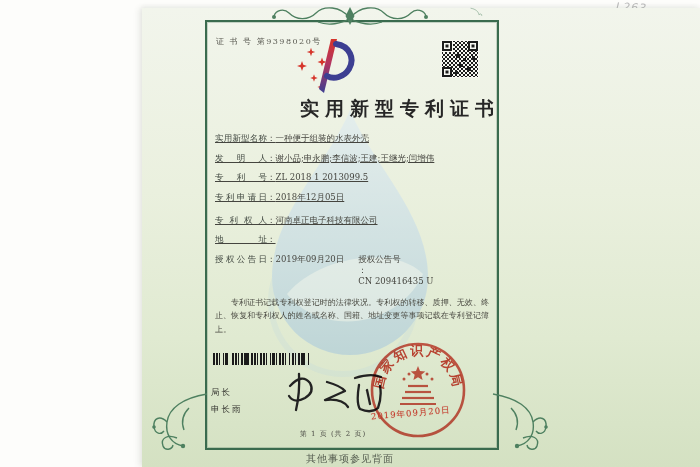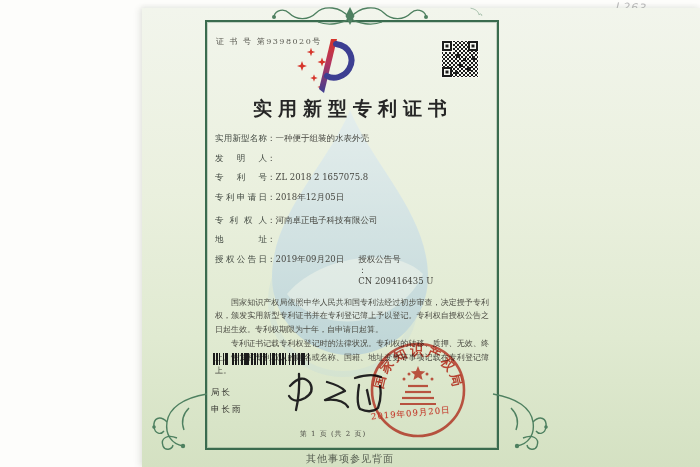--- a/index.html
+++ b/index.html
@@ -30,24 +30,24 @@
   .flourish.bl{left:149px;top:388px;}
   .flourish.br{left:489px;top:388px;transform:scaleX(-1);}
   .flourish.tr{left:484px;top:6px;width:30px;height:28px;transform:scaleX(-1) scale(.5);transform-origin:top left;}
   .certno{
     position:absolute;left:216px;top:36px;font-size:8px;color:#5a5a52;letter-spacing:1.5px;
   }
   .logo{position:absolute;left:291px;top:39px;width:64px;height:54px;}
   .qr{position:absolute;left:441px;top:40px;width:38px;height:38px;}
   .title{
     position:absolute;left:205px;top:96px;width:290px;text-align:center;
-    font-size:19px;font-weight:bold;color:#262626;letter-spacing:6px;text-indent:6px;
+    font-size:19px;font-weight:bold;color:#262626;letter-spacing:6px;text-indent:6px;padding-left:47px;
   }
   .content{position:absolute;left:215px;top:133px;width:274px;z-index:3;}
-  .fieldrow{display:flex;align-items:center;font-size:8.5px;color:#45453f;margin-bottom:8.5px;line-height:11px;}
+  .fieldrow{display:flex;align-items:center;font-size:8.5px;color:#45453f;margin-bottom:8.5px;line-height:11px;text-decoration:underline;}
   .fieldrow.gap-top{margin-top:12px;}
   .flabel{display:inline-block;width:52px;text-align:justify;text-align-last:justify;color:#3f463f;flex:none;}
   .fcolon{flex:none;}
   .fval{max-width:232px;}
   .grantrow{display:flex;font-size:8.5px;color:#45453f;line-height:11px;margin-top:2px;}
   .grantrow .half2{margin-left:14px;display:flex;flex-direction:column;}
   .paras{margin-top:9px;}
   .para{
     font-size:8px;line-height:13.5px;color:#4b4b43;text-align:justify;
     text-indent:2em;margin:0 0 1px 0;
@@ -188,25 +188,26 @@
 
 <div class="content">
   <div class="fieldrow">
     <span class="flabel">实用新型名称</span>
       <span class="fcolon">：</span>
       <span class="fval">一种便于组装的水表外壳</span>
   </div>
   <div class="fieldrow">
     <span class="flabel">发明人</span>
       <span class="fcolon">：</span>
+      <span class="fval">谢小品;申永鹏;李信波;王建;王继光;闫增伟</span>
   </div>
   <div class="fieldrow">
     <span class="flabel">专利号</span>
       <span class="fcolon">：</span>
-      <span class="fval">ZL 2018 2 1657075.8</span>
+      <span class="fval">ZL 2018 1 2013099.5</span>
   </div>
   <div class="fieldrow">
     <span class="flabel">专利申请日</span>
       <span class="fcolon">：</span>
       <span class="fval">2018年12月05日</span>
   </div>
   <div class="fieldrow gap-top">
     <span class="flabel">专利权人</span>
       <span class="fcolon">：</span>
       <span class="fval">河南卓正电子科技有限公司</span>
@@ -221,21 +222,20 @@
         <span>：</span>
         <span>2019年09月20日</span>
     </span>
     <span class="half2">
       <span>授权公告号</span>
         <span>：</span>
         <span>CN 209416435 U</span>
     </span>
   </div>
   <div class="paras">
-    <p class="para">国家知识产权局依照中华人民共和国专利法经过初步审查，决定授予专利权，颁发实用新型专利证书并在专利登记簿上予以登记。专利权自授权公告之日起生效。专利权期限为十年，自申请日起算。</p>
     <p class="para">专利证书记载专利权登记时的法律状况。专利权的转移、质押、无效、终止、恢复和专利权人的姓名或名称、国籍、地址变更等事项记载在专利登记簿上。</p>
   </div>
 </div>
 
 <div class="barcode"></div>
 
 <div class="signerblock">
   <div>局长</div>
   <div>申长雨</div>
 </div>

